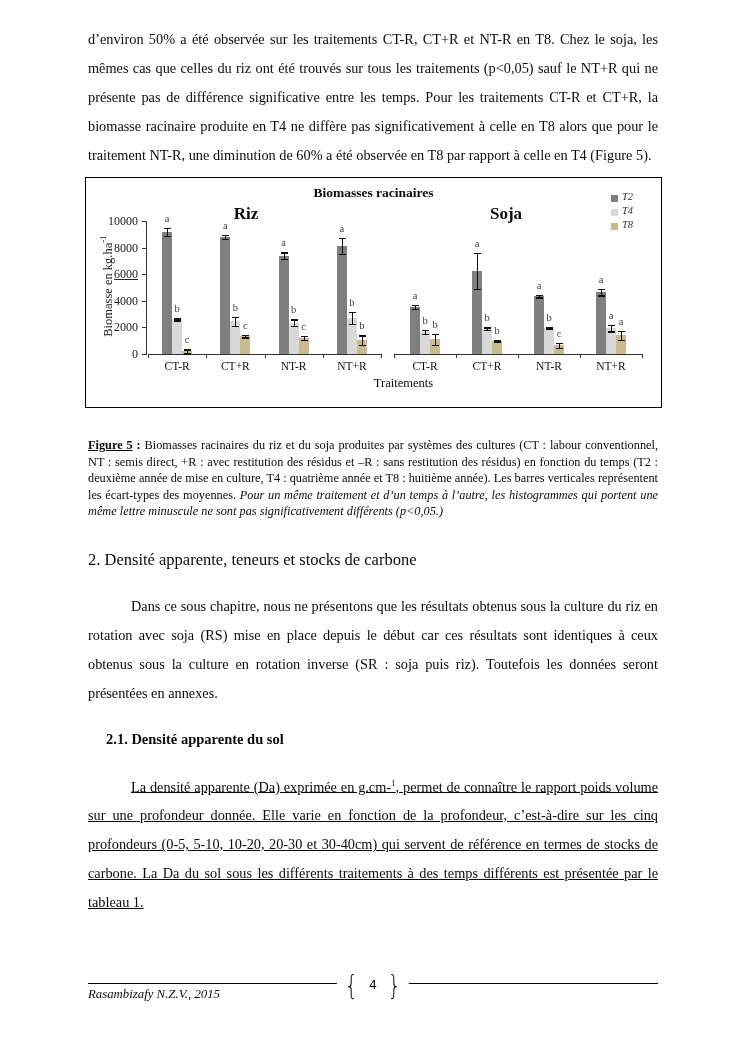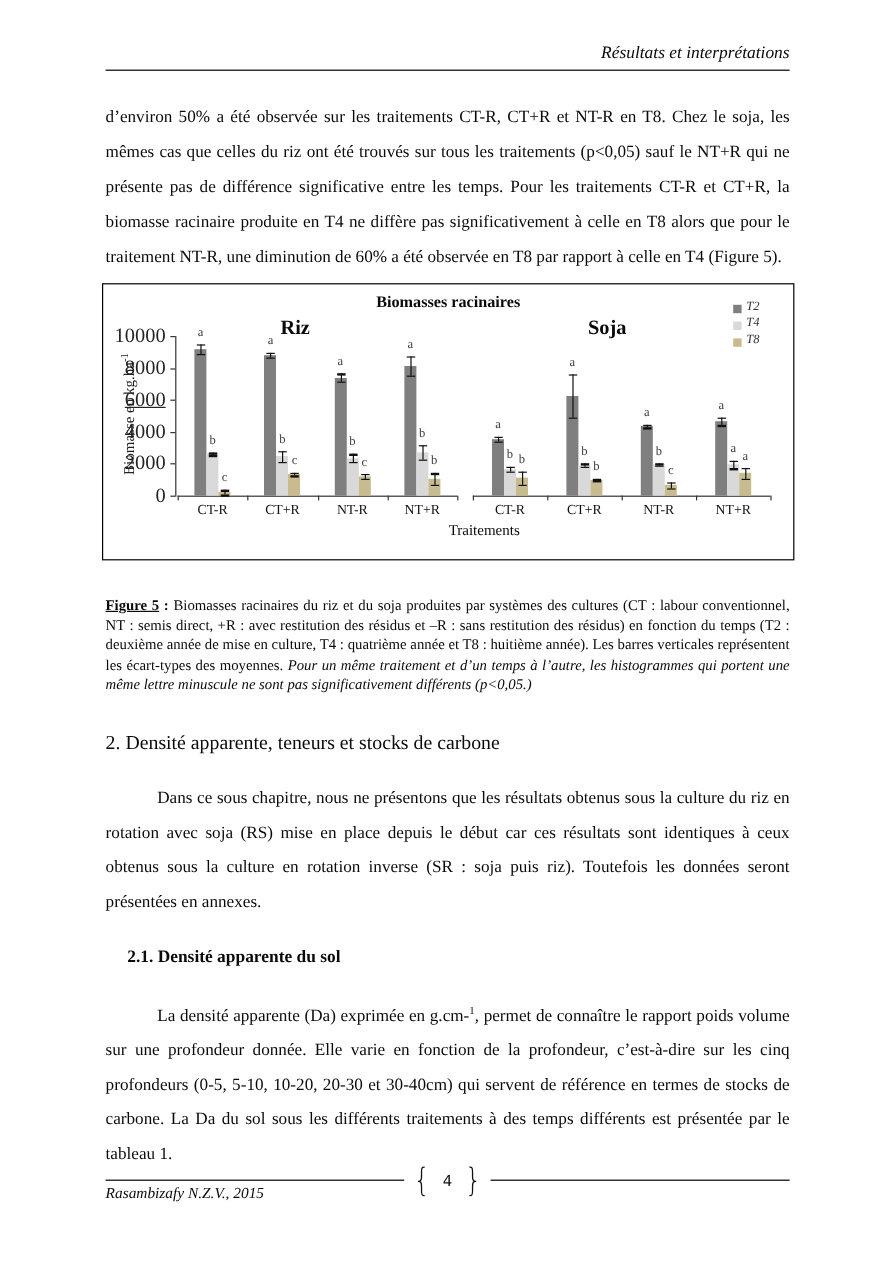--- a/index.html
+++ b/index.html
@@ -31,54 +31,51 @@
   .legend-swatch { width:7px; height:7px; margin-right:4px; display:inline-block; }
   .ylab { position:absolute; left:21px; top:108px; transform:translate(-50%,-50%) rotate(-90deg);
     font-size:12.5px; white-space:nowrap; color:#222; }
   .ylab sup, .body-sup { font-size:9px; }
   .xlabel { position:absolute; left:60px; right:0; top:198px; text-align:center; font-size:12.5px; }
   .group-label { position:absolute; font-weight:bold; font-size:17px; text-align:center; width:60px; }
   .axis-el { position:absolute; background:#333; }
   .err-el { position:absolute; background:#111; }
   .bar { position:absolute; }
   .ytick-label { position:absolute; left:0; width:52px; text-align:right;
-    font-size:17px; color:#222; line-height:12px; }
+    font-size:12px; color:#222; line-height:12px; }
   .cat-label { position:absolute; text-align:center; font-size:11.5px; color:#111; }
   .sig-letter { position:absolute; text-align:center; font-size:10.5px; color:#3d3d3d; line-height:12px; }
 
   
   .caption { margin-top:29px; font-size:12.3px; line-height:16.5px; text-align:justify; }
   .fig-label { font-weight:bold; text-decoration:underline; }
   .fig-sep { font-weight:bold; }
   .caption-italic { font-style:italic; }
 
   .h2 { margin-top:30px; font-size:16.5px; font-weight:normal; }
   .p2 { margin-top:22px; }
   .h3 { margin-top:23px; margin-left:18px; font-size:14.5px; font-weight:bold; }
-  .p3 { margin-top:21px; }
+  .p3 { margin-top:21px;text-decoration:underline; }
 
   
   .footer { position:absolute; left:88px; width:570px; top:983px; }
   .footer-rule { position:relative; border-top:1.6px solid #000; height:0; }
   .page-pill { position:absolute; left:50%; top:0; transform:translate(-50%,-50%);
     background:#fff; padding:0 6px; display:flex; align-items:center; gap:9px; }
   .brace { font-family:"DejaVu Sans", sans-serif; font-size:27px; font-weight:100;
     line-height:1; color:#111; transform:scaleX(0.8); }
   .pagenum { font-family:"DejaVu Sans", sans-serif; font-size:12.5px; color:#111; }
   .author { margin-top:3px; font-style:italic; font-size:12.8px; }
 </style>
 </head>
 <body>
 
 <div class="page">
   <div class="content">
 
-    <div class="doc-header">
-      <span>Résultats et interprétations</span>
-    </div>
 
     <p class="para p1">d’environ 50% a été observée sur les traitements CT-R, CT+R et NT-R en T8. Chez le soja, les mêmes cas que celles du riz ont été trouvés sur tous les traitements (p&lt;0,05) sauf le NT+R qui ne présente pas de différence significative entre les temps. Pour les traitements CT-R et CT+R, la biomasse racinaire produite en T4 ne diffère pas significativement à celle en T8 alors que pour le traitement NT-R, une diminution de 60%  a été observée en T8 par rapport à celle en T4 (Figure 5).</p>
 
     <div class="figure-box" id="chart">
       <div class="chart-title">Biomasses racinaires</div>
       <div class="legend" id="legend">
           <div class="legend-item">
             <span class="legend-swatch" style="background: rgb(127, 127, 127);"></span>
             <span>T2</span>
           </div>

